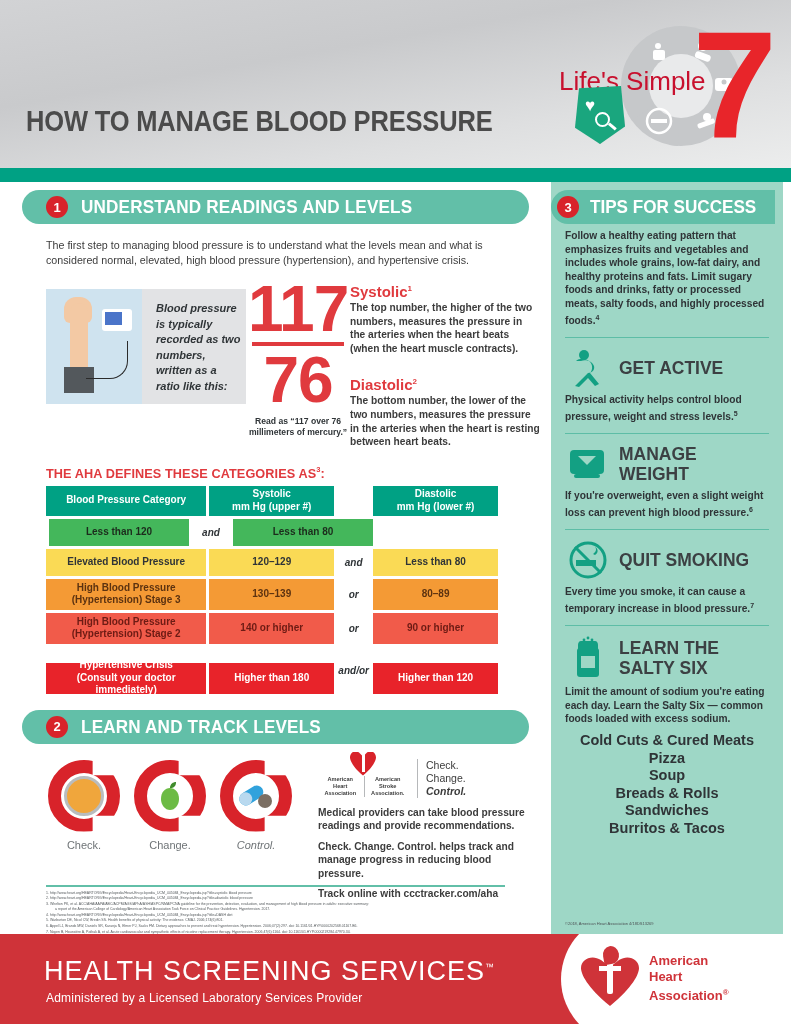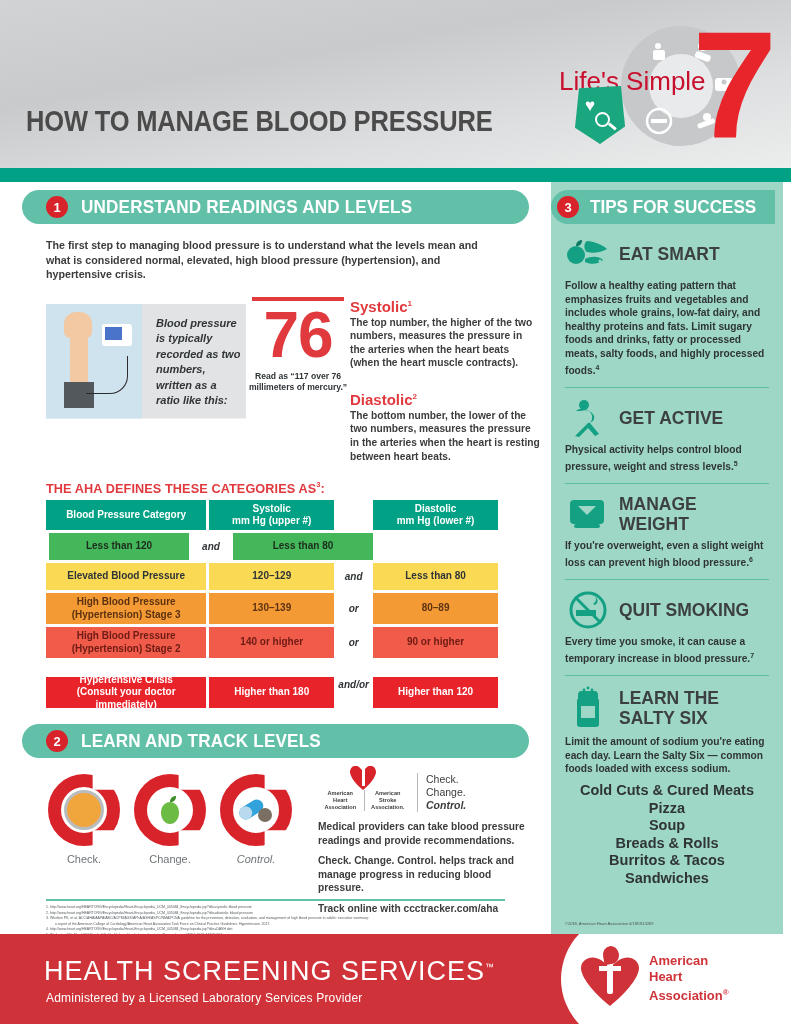--- a/index.html
+++ b/index.html
@@ -75,21 +75,21 @@
     margin-left:24px; flex:0 0 auto;
   }
   .sec-title {
     margin-left:13px; color:#fff; font-size:19px; font-weight:bold;
     letter-spacing:0.2px; transform:scaleX(0.9); transform-origin:left center;
     white-space:nowrap;
   }
 
   .intro {
     margin:14px 46px 0 46px;
-    font-size:10.7px; font-weight:bold; color:#3c3c3c; line-height:14.5px;
+    font-size:10.7px; font-weight:normal; color:#3c3c3c; line-height:14.5px;
   }
 
   
   .reading-row { position:relative; margin-top:12px; height:180px; }
   .cuff-box {
     position:absolute; left:46px; top:10px; width:200px; height:115px;
     background:#e2e3e5;
     clip-path: polygon(0 0, 100% 0, 100% 38%, 106% 50%, 100% 62%, 100% 100%, 0 100%);
   }
   .cuff-img {
@@ -330,20 +330,21 @@
           <div class="cuff-band"></div>
           <div class="monitor">
             <div class="monitor-screen"></div>
           </div>
           <div class="tube"></div>
         </div>
         <div class="cuff-text">Blood pressure is typically recorded as two numbers, written as a ratio like this:</div>
       </div>
 
       <div class="bignums">
+        <div class="bignum">117</div>
         <div class="numline"></div>
         <div class="bignum">76</div>
         <div class="readas">Read as “117 over 76 millimeters of mercury.”</div>
       </div>
 
       <div class="defs">
         <div class="def-title"><span>Systolic</span><sup>1</sup></div>
         <div class="def-body">The top number, the higher of the two numbers, measures the pressure in the arteries when the heart beats (when the heart muscle contracts).</div>
         <div class="def-title def-2"><span>Diastolic</span><sup>2</sup></div>
         <div class="def-body">The bottom number, the lower of the two numbers, measures the pressure in the arteries when the heart is resting between heart beats.</div>
@@ -502,32 +503,20 @@
     </div>
   </div>
 
   <div class="sidebar">
     <div class="sb-head">
       <div class="sb-num">3</div>
       <div class="sb-title">TIPS FOR SUCCESS</div>
     </div>
 
     <div class="tip">
-      <div class="tip-head">
-        <div class="tip-icon">
-          <svg width="46" height="34" viewBox="0 0 46 34">
-              <circle cx="11" cy="18" r="9" fill="#13a083"></circle>
-              <path d="M11 9c0-4 3-6 6-6 0 4-2 6-6 6z" fill="#0d7a63"></path>
-              <path d="M22 4c6 0 16 4 20 8-5 3-14 5-20 3-3-1-4-9 0-11z" fill="#13a083"></path>
-              <path d="M20 22c6-3 14-3 18 1-4 4-12 5-18 2z" fill="#13a083"></path>
-              <circle cx="35" cy="24" r="1.5" fill="#9ed7c6"></circle>
-            </svg>
-        </div>
-        <div class="tip-name">EAT SMART</div>
-      </div>
       <div class="tip-body"><span>Follow a healthy eating pattern that emphasizes fruits and vegetables and includes whole grains, low-fat dairy, and healthy proteins and fats. Limit sugary foods and drinks, fatty or processed meats, salty foods, and highly processed foods.</span><sup>4</sup></div>
     </div>
     <div class="tip-rule"></div>
 
     <div class="tip">
       <div class="tip-head">
         <div class="tip-icon">
           <svg width="42" height="38" viewBox="0 0 42 38">
               <circle cx="17" cy="6" r="5" fill="#13a083"></circle>
               <path d="M14 12c5-2 11 0 13 5 1 4-2 7-6 7l-6 6-7 7 4 1 9-9 7 8 4-2-9-11c3-3 3-9-1-12-4-3-10-3-13 0z" fill="#13a083"></path>
@@ -586,22 +575,22 @@
           <div>LEARN THE</div>
           <div>SALTY SIX</div>
         </div>
       </div>
       <div class="tip-body">Limit the amount of sodium you're eating each day. Learn the Salty Six — common foods loaded with excess sodium.</div>
       <div class="salty-list">
         <div class="salty-item">Cold Cuts &amp; Cured Meats</div>
         <div class="salty-item">Pizza</div>
         <div class="salty-item">Soup</div>
         <div class="salty-item">Breads &amp; Rolls</div>
+        <div class="salty-item">Sandwiches</div>
         <div class="salty-item">Burritos &amp; Tacos</div>
-        <div class="salty-item">Sandwiches</div>
       </div>
     </div>
 
     <div class="sb-copy">©2018, American Heart Association  4/18DS13269</div>
   </div>
 
   <div class="footer">
     <div class="f-swoosh"></div>
     <div class="f-title"><span>HEALTH SCREENING SERVICES</span><sup>™</sup></div>
     <div class="f-sub">Administered by a Licensed Laboratory Services Provider</div>

